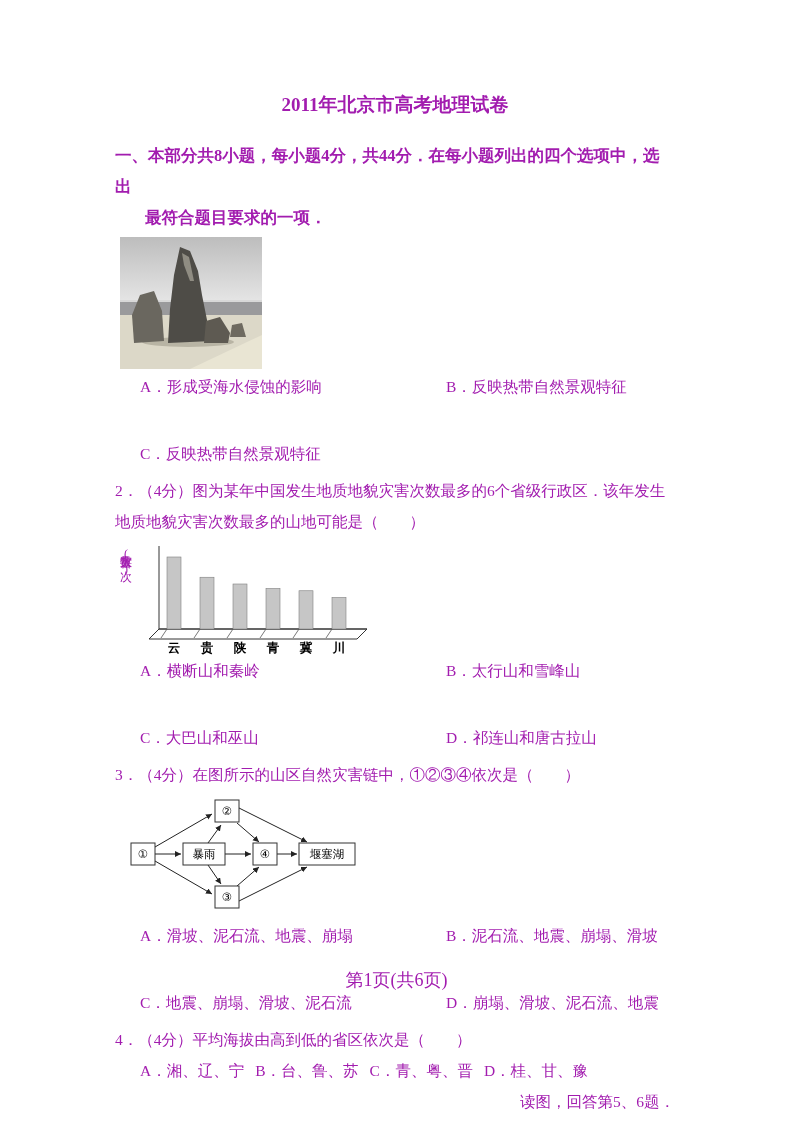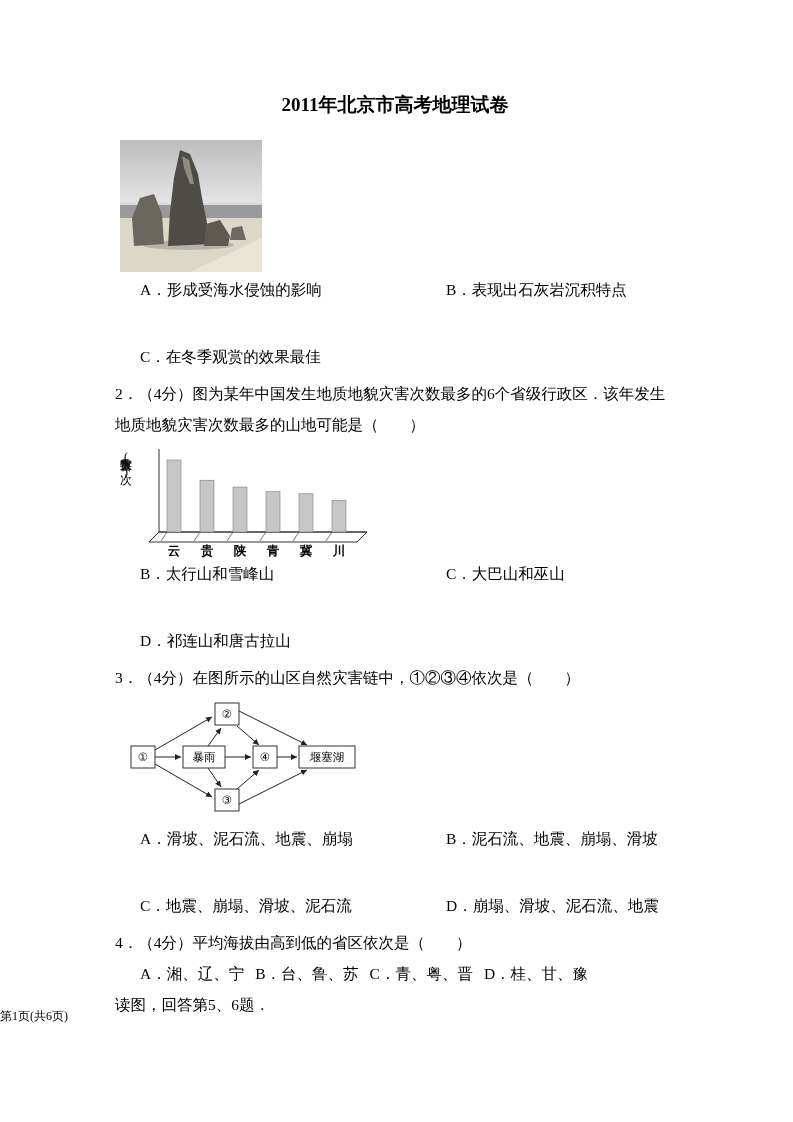--- a/index.html
+++ b/index.html
@@ -1,19 +1,19 @@
 <!DOCTYPE html>
 <html><head>
 <meta charset="utf-8">
 <style>
   * { margin:0; padding:0; box-sizing:border-box; }
   html,body { background:#ffffff; }
   .page {
     width:793px; height:1122px; position:relative; background:#fff;
-    font-family:"Liberation Serif","DejaVu Serif",serif; color:#000000; overflow:hidden;
+    font-family:"Liberation Serif","DejaVu Serif",serif; color:#a21caf; overflow:hidden;
   }
   .content { padding:92px 118px 0 115px; }
   .title { font-size:19px; font-weight:bold; text-align:center; margin-bottom:22px; }
   .section-heading { font-size:16.5px; font-weight:bold; line-height:31px; }
   .indent2 { display:inline-block; padding-left:30px; }
   .stem { font-size:15.5px; line-height:31px; }
   .photo { width:142px; height:132px; margin:4px 0 2px 5px; }
   .options-grid {
     display:grid; grid-template-columns:270px auto;
     font-size:15.5px; line-height:31px; padding-left:25px; margin-bottom:6px;gap:36px;
@@ -27,31 +27,35 @@
   }
   .chart-svg { position:absolute; left:16px; top:0; }
   .axis { stroke:#333; stroke-width:1; fill:none; }
   .hatch { stroke:#555; stroke-width:0.8; fill:none; }
   .bar { fill:#c6c6c6; stroke:#7f7f7f; stroke-width:0.6; }
   .cat { font-size:12.5px; font-weight:bold; text-anchor:middle; fill:#000; font-family:inherit; }
   .diagram { margin:6px 0 2px 8px; }
   .node { fill:#ffffff; stroke:#333; stroke-width:1; }
   .node-label { font-size:11.5px; text-anchor:middle; fill:#000; font-family:inherit; }
   .arrow { stroke:#222; stroke-width:1; fill:none; marker-end:url(#arr); }
-  .after-text { font-size:15.5px; line-height:31px; }
-  .footer { position:absolute; left:0; right:0; top:1008px; font-size:12px; }
+  .after-text { font-size:15.5px; line-height:31px;text-align:right; }
+  .footer { position:absolute; left:0; right:0; top:968px; text-align:center; font-size:18px; }
 </style>
 </head>
 <body>
 
 <div class="page">
   <div class="content">
 
     <h1 class="title">2011年北京市高考地理试卷</h1>
 
+    <p class="section-heading">
+      <span>一、本部分共8小题，每小题4分，共44分．在每小题列出的四个选项中，选出</span><br>
+      <span class="indent2">最符合题目要求的一项．</span>
+    </p>
 
     <div>
       <div class="photo">
         <svg width="142" height="132" viewBox="0 0 142 132">
           <defs>
             <linearGradient id="sky" x1="0" y1="0" x2="0" y2="1">
               <stop offset="0" stop-color="#bdbdbd"></stop>
                 <stop offset="1" stop-color="#e6e6e6"></stop>
             </linearGradient>
           </defs>
@@ -63,22 +67,22 @@
           <ellipse cx="68" cy="105" rx="46" ry="5" fill="#b8b4a4"></ellipse>
           <polygon points="20,58 34,54 42,74 44,104 14,106 12,78" fill="#6a675f"></polygon>
           <polygon points="60,10 70,14 78,34 82,58 88,88 92,104 48,106 50,72 54,38" fill="#4e4c47"></polygon>
           <polygon points="62,16 69,20 74,44 70,44 64,28" fill="#8f8c82"></polygon>
           <polygon points="86,84 100,80 110,96 108,106 84,106" fill="#5e5a52"></polygon>
           <polygon points="112,88 122,86 126,100 110,100" fill="#6e6a60"></polygon>
         </svg>
       </div>
       <div class="options-grid">
         <span>A．形成受海水侵蚀的影响</span>
-        <span>B．表现出石灰岩沉积特点</span>
-        <span>C．在冬季观赏的效果最佳</span>
+        <span>B．反映热带自然景观特征</span>
+        <span>C．反映热带自然景观特征</span>
       </div>
     </div>
 
     <div>
       <p class="stem">2．（4分）图为某年中国发生地质地貌灾害次数最多的6个省级行政区．该年发生地质地貌灾害次数最多的山地可能是（　　）</p>
       <div class="chart-wrap">
         <div class="ylabel">灾害数量(次)</div>
         <svg class="chart-svg" width="244" height="112" viewBox="0 0 244 112">
           <line class="axis" x1="28" y1="3" x2="28" y2="86"></line>
           <line class="axis" x1="28" y1="86" x2="236" y2="86"></line>
@@ -101,20 +105,21 @@
               <text x="43" y="109" class="cat">云</text>
               <text x="76" y="109" class="cat">贵</text>
               <text x="109" y="109" class="cat">陕</text>
               <text x="142" y="109" class="cat">青</text>
               <text x="175" y="109" class="cat">冀</text>
               <text x="208" y="109" class="cat">川</text>
             </g>
         </svg>
       </div>
       <div class="options-grid">
+        <span>A．横断山和秦岭</span>
         <span>B．太行山和雪峰山</span>
         <span>C．大巴山和巫山</span>
         <span>D．祁连山和唐古拉山</span>
       </div>
     </div>
 
     <div>
       <p class="stem">3．（4分）在图所示的山区自然灾害链中，①②③④依次是（　　）</p>
       <div class="diagram">
         <svg width="250" height="118" viewBox="0 0 250 118">

